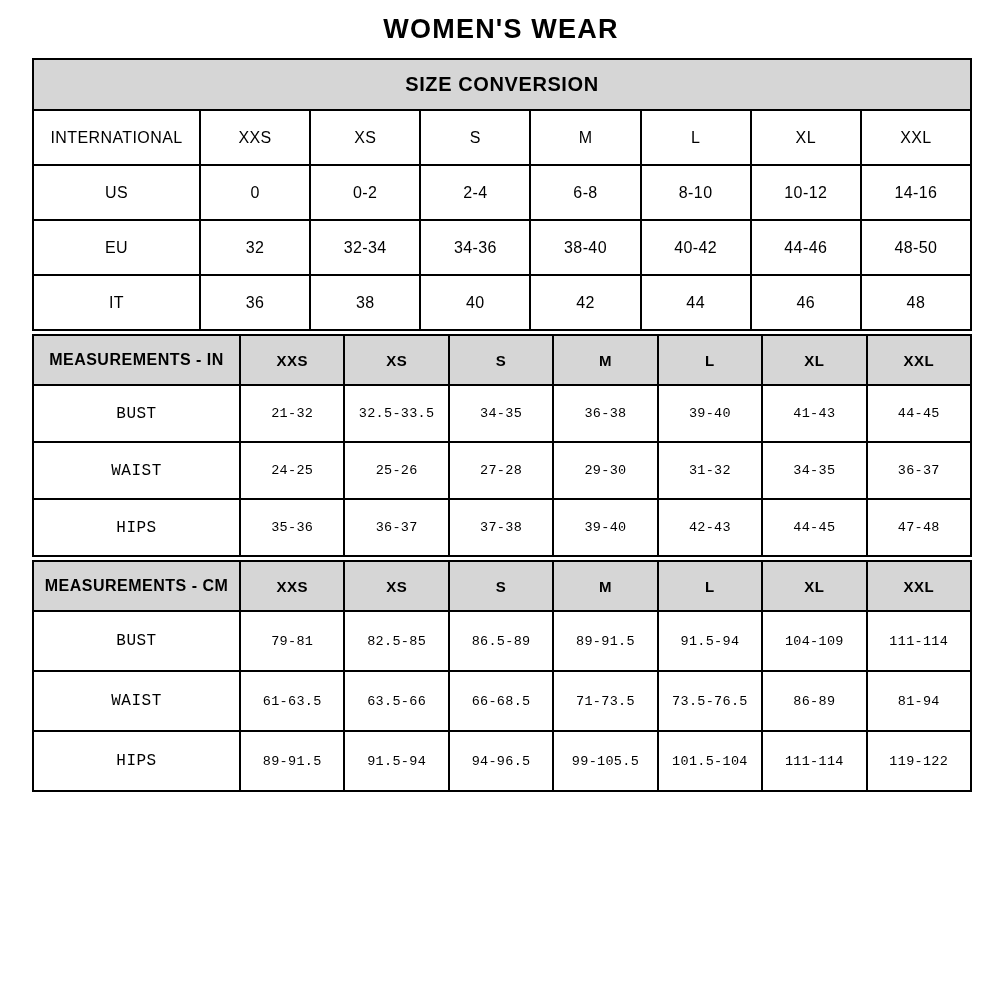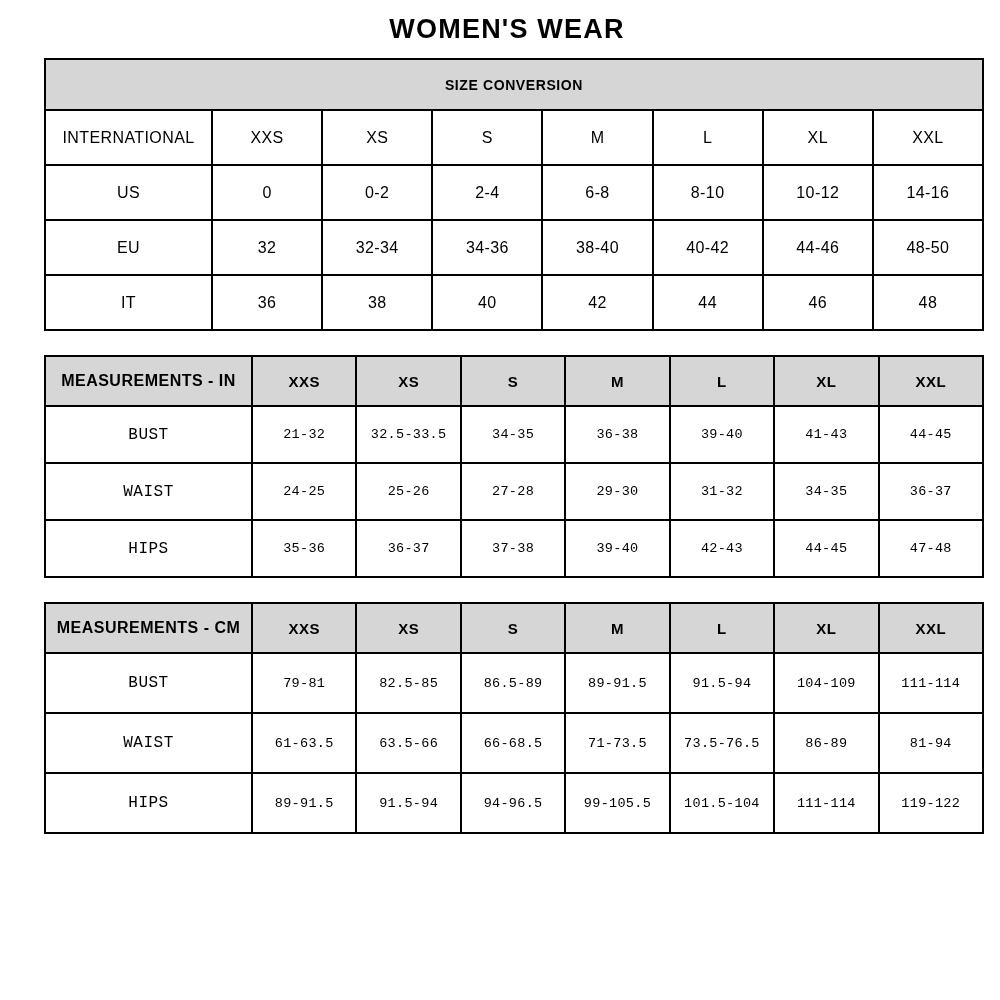--- a/index.html
+++ b/index.html
@@ -6,21 +6,21 @@
     margin: 0;
     padding: 0;
     background: #ffffff;
     color: #000000;
     font-family: "Liberation Sans", sans-serif;
   }
   .sheet {
     width: 1000px;
     height: 1000px;
     box-sizing: border-box;
-    padding: 10px 30px 0 44px;
+    padding: 10px 30px 0 32px;
     background: #ffffff;
   }
   .page-title {
     text-align: center;
     font-size: 27px;
     font-weight: 700;
     letter-spacing: 1.2px;
     margin: 4px 0 13px 0;
   }
   table {
@@ -33,33 +33,33 @@
     text-align: center;
     vertical-align: middle;
     padding: 0 2px;
     overflow: hidden;
     white-space: nowrap;
   }
   
   .conv .banner {
     background: #d6d6d6;
     height: 49px;
-    font-size: 14px;
+    font-size: 20px;
     font-weight: 700;
     letter-spacing: 0.6px;
   }
   .conv td {
     height: 53px;
     font-size: 16px;
     letter-spacing: 0.4px;
     font-weight: 400;
   }
   .conv col.c0 { width: 167px; }
   
-  .meas { margin-top: 24px; }
+  .meas { margin-top: 3px; }
   .meas col.c0 { width: 207px; }
   .meas thead th {
     background: #d6d6d6;
     height: 48px;
     font-size: 15px;
     font-weight: 700;
     letter-spacing: 0.5px;
   }
   .meas thead th.rowhead { font-size: 16px; }
   .meas tbody td {

